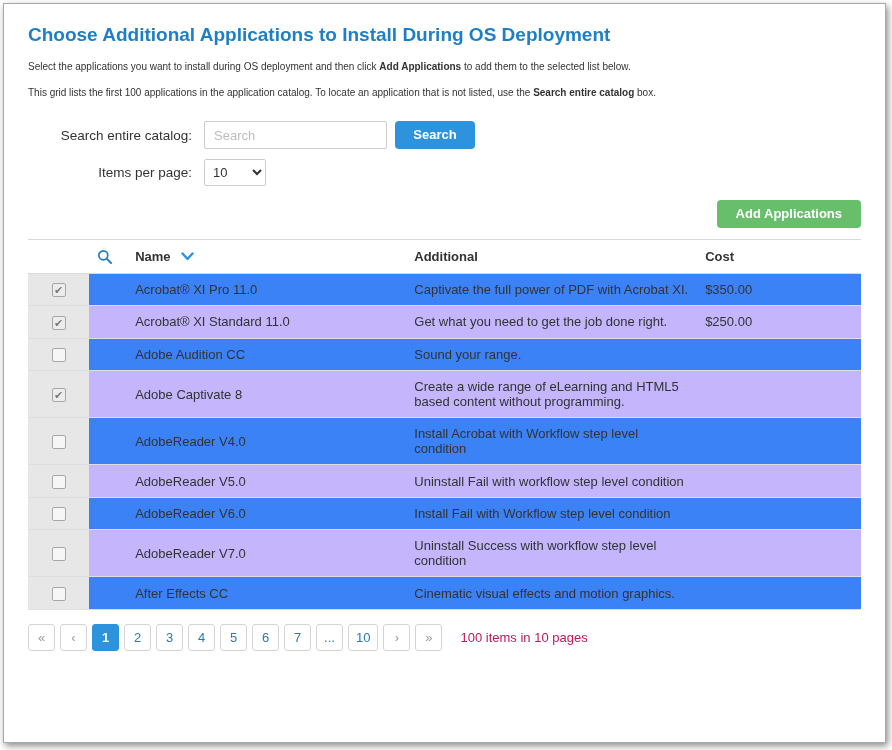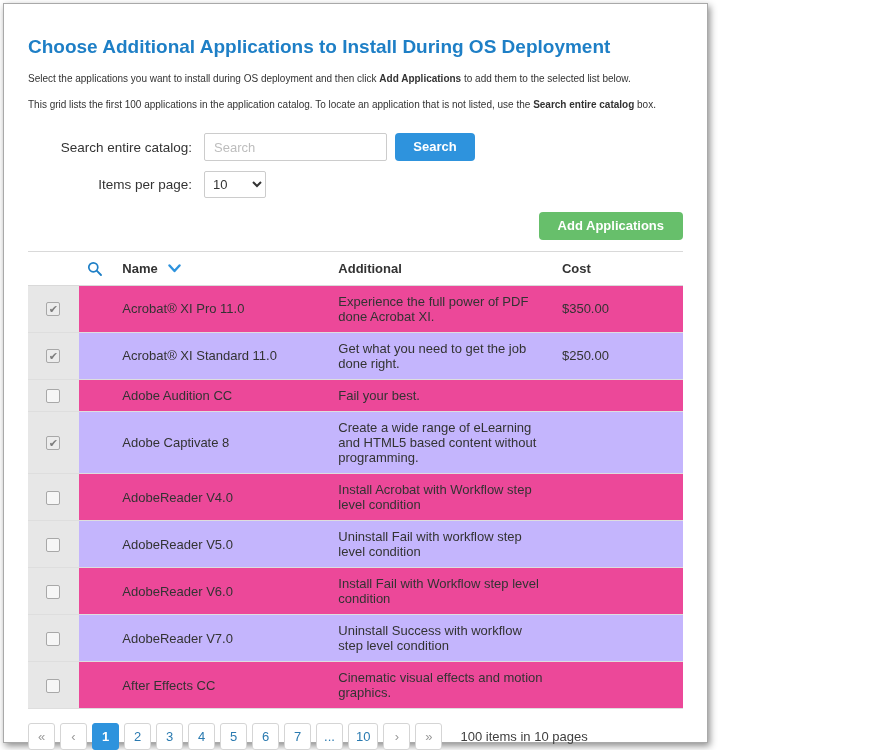--- a/index.html
+++ b/index.html
@@ -1,26 +1,26 @@
 <!DOCTYPE html>
 <html><head>
 <meta charset="utf-8">
 <style>
   * { box-sizing: border-box; margin: 0; padding: 0; }
   html, body { width: 892px; height: 750px; background: #fff; overflow: hidden; }
   body { font-family: "Liberation Sans", sans-serif; color: #333; }
 
   .frame {
     margin: 3px;
-    width: 705px;
+    width: 883px;
     height: 740px;
     border: 1px solid #a9a9a9;
     box-shadow: 2px 3px 7px rgba(0,0,0,0.45);
     background: #fff;
-    padding: 32px 24px 0 24px;
+    padding: 20px 24px 0 24px;
     position: relative;
   }
 
   .page-title {
     color: #1e7fc6;
     font-size: 19px;
     font-weight: bold;
     margin-bottom: 13px;
   }
 
@@ -55,21 +55,21 @@
   }
 
   .add-row { text-align: right; margin: 14px 0 11px 0; }
   .add-btn { padding: 0 19px; }
 
   table.grid { width: 100%; border-collapse: collapse; font-size: 13px; color: #333; border-top: 1px solid #d9d9d9; }
   table.grid th {
     text-align: left; font-weight: bold; padding: 8px 8px;
     border-bottom: 1px solid #d9d9d9; background: #fff; height: 31px; vertical-align: middle;
   }
-  table.grid td { border-bottom: 1px solid #dedede; padding: 8px 8px; vertical-align: middle; background: #ec4899; }
+  table.grid td { border-bottom: 1px solid #dedede; padding: 8px 8px; vertical-align: middle; background: #3b82f6; }
   tr.alt td { background: #c4b5fd; }
   td.cb-cell { background: #e7e7e7 !important; text-align: center; }
   .col-cb { width: 62px; }
   .col-icon { width: 38px; }
   .col-name { width: 283px; }
   .col-desc { width: 295px; }
   .col-cost { width: 166px; }
   th.icon-col { text-align: center; padding: 8px 2px; }
 
   .checkbox {
@@ -82,21 +82,21 @@
   .name-header-wrap { display: inline-flex; align-items: center; gap: 10px; }
 
   .pagination { display: flex; align-items: center; margin-top: 14px; }
   .pg-btn {
     min-width: 27px; height: 27px; padding: 0 7px; margin-right: 5px;
     border: 1px solid #d5d5d5; border-radius: 3px; background: #fff;
     color: #2a7ab0; font-size: 13px; font-family: "Liberation Sans", sans-serif; cursor: pointer;
   }
   .pg-btn.pg-nav { color: #9a9a9a; }
   .pg-btn.active { background: #2e93dd; border-color: #2e93dd; color: #fff; font-weight: bold; }
-  .pg-summary { margin-left: 13px; font-size: 13px; color: #404040; }
+  .pg-summary { margin-left: 13px; font-size: 13px; color: #be185d; }
 </style>
 </head>
 <body>
 
 <div class="frame">
 
   <h1 class="page-title">Choose Additional Applications to Install During OS Deployment</h1>
 
   <p class="intro"><span>Select the applications you want to install during OS deployment and then click </span><b>Add Applications</b><span> to add them to the selected list below.</span></p>
 
@@ -147,35 +147,35 @@
         </th>
         <th>Additional</th>
         <th>Cost</th>
       </tr>
     </thead>
     <tbody>
         <tr>
           <td class="cb-cell"><span class="checkbox checked">✔</span></td>
           <td></td>
           <td>Acrobat® XI Pro 11.0</td>
-          <td>Experience the full power of PDF done Acrobat XI.</td>
+          <td>Captivate the full power of PDF with Acrobat XI.</td>
           <td>$350.00</td>
         </tr>
         <tr class="alt">
           <td class="cb-cell"><span class="checkbox checked">✔</span></td>
           <td></td>
           <td>Acrobat® XI Standard 11.0</td>
           <td>Get what you need to get the job done right.</td>
           <td>$250.00</td>
         </tr>
         <tr>
           <td class="cb-cell"><span class="checkbox"></span></td>
           <td></td>
           <td>Adobe Audition CC</td>
-          <td>Fail your best.</td>
+          <td>Sound your range.</td>
           <td></td>
         </tr>
         <tr class="alt">
           <td class="cb-cell"><span class="checkbox checked">✔</span></td>
           <td></td>
           <td>Adobe Captivate 8</td>
           <td>Create a wide range of eLearning and HTML5 based content without programming.</td>
           <td></td>
         </tr>
         <tr>

